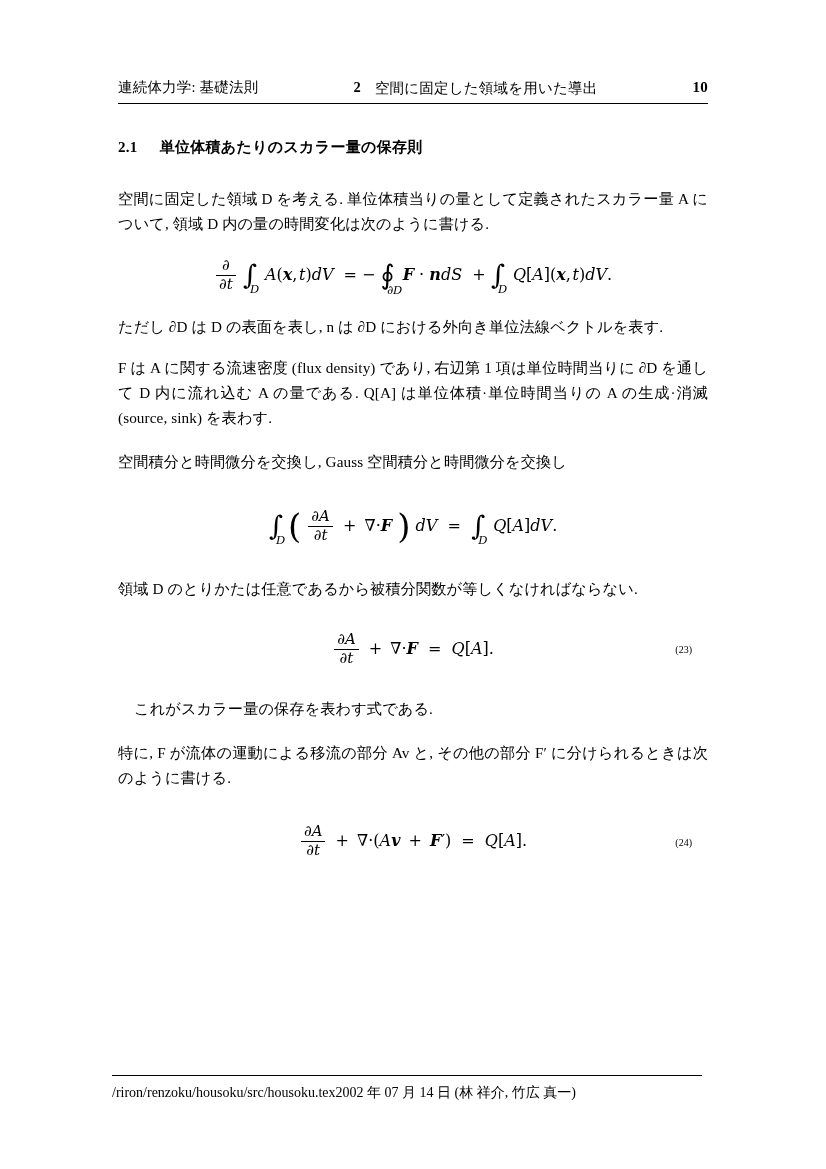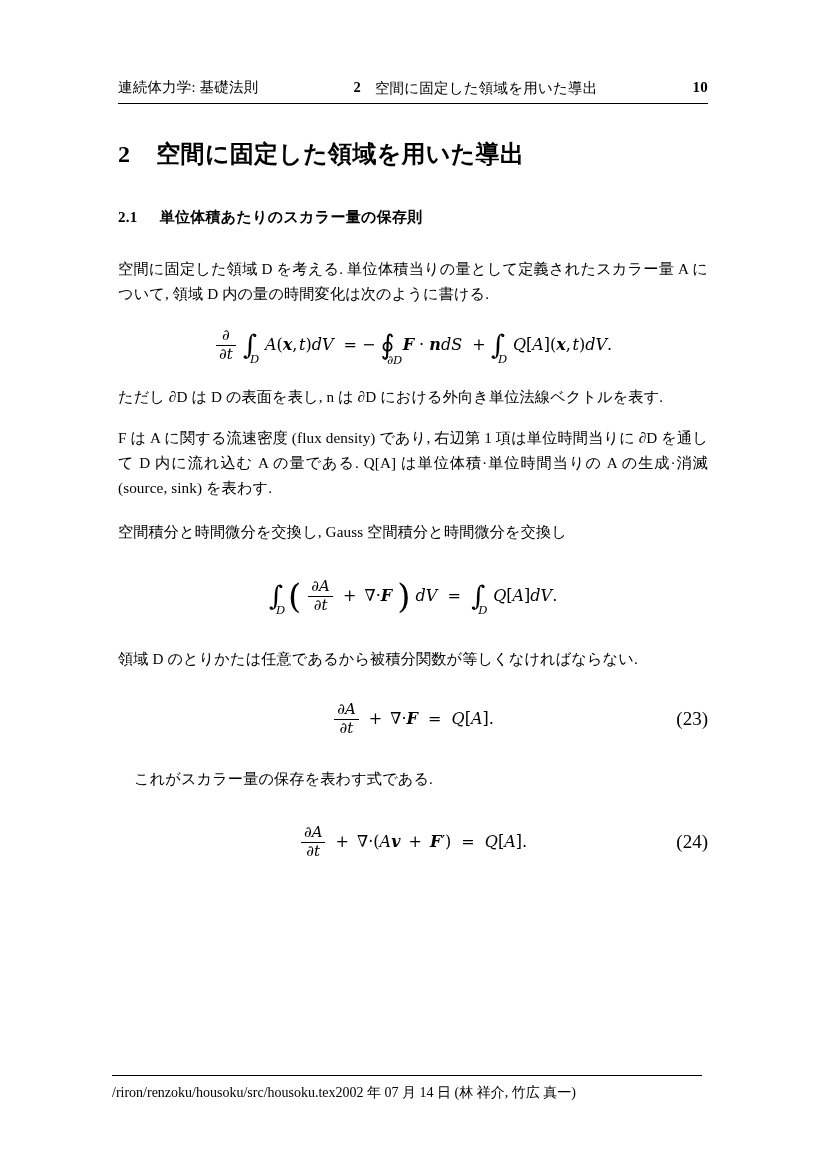--- a/index.html
+++ b/index.html
@@ -91,24 +91,24 @@
     margin: 22px 0 22px 0;
     font-size: 16px;
     font-family: "DejaVu Serif", serif;
   }
   .mathrow {
     position: relative;
     text-align: center;
   }
   .eqno {
     position: absolute;
-    right: 0;
+    right: 16px;
     top: 50%;
     transform: translateY(-50%);
-    font-size: 19px;
+    font-size: 10px;
     font-family: "Liberation Serif", serif;
   }
   .it { font-style: italic; }
   .bf { font-weight: bold; font-style: italic; }
 
   .frac {
     display: inline-block;
     vertical-align: middle;
     text-align: center;
     margin: 0 2px;
@@ -184,23 +184,20 @@
     <div class="runhead">
       <div class="left">連続体力学: 基礎法則</div>
       <div class="mid">
         <span class="num-sec">2</span>
         <span>空間に固定した領域を用いた導出</span>
       </div>
       <div class="right">10</div>
     </div>
     <div class="rule"></div>
 
-    <h1 class="sec">
-      <span class="n">2</span><span>空間に固定した領域を用いた導出</span>
-    </h1>
 
     <h2 class="subsec">
       <span class="n">2.1</span><span>単位体積あたりのスカラー量の保存則</span>
     </h2>
 
     <p class="para">空間に固定した領域 D を考える. 単位体積当りの量として定義されたスカラー量 A について, 領域 D 内の量の時間変化は次のように書ける.</p>
 
     <div class="math">
       <div class="mathrow">
         <span class="frac"><span class="nu">∂</span><span class="de">∂<span class="it">t</span></span></span>
@@ -244,20 +241,21 @@
         <span class="mspace-s"></span>+<span class="mspace-s"></span>
         ∇·<span class="bf">F</span>
         <span class="mspace"></span>=<span class="mspace"></span>
         <span class="it">Q</span>[<span class="it">A</span>].
         <span class="eqno">(23)</span>
       </div>
     </div>
 
     <p class="para" style="margin-top:28px;margin-left:16px;">これがスカラー量の保存を表わす式である.</p>
 
+    <p class="para">特に, F が流体の運動による移流の部分 Av と, その他の部分 F′ に分けられるときは次のように書ける.</p>
 
     <div class="math" style="margin:34px 0 0 0;">
       <div class="mathrow">
         <span class="frac"><span class="nu">∂<span class="it">A</span></span><span class="de">∂<span class="it">t</span></span></span>
         <span class="mspace-s"></span>+<span class="mspace-s"></span>
         ∇·(<span class="it">A</span><span class="bf">v</span>
         <span class="mspace-s"></span>+<span class="mspace-s"></span>
         <span class="bf">F</span>′)
         <span class="mspace"></span>=<span class="mspace"></span>
         <span class="it">Q</span>[<span class="it">A</span>].

